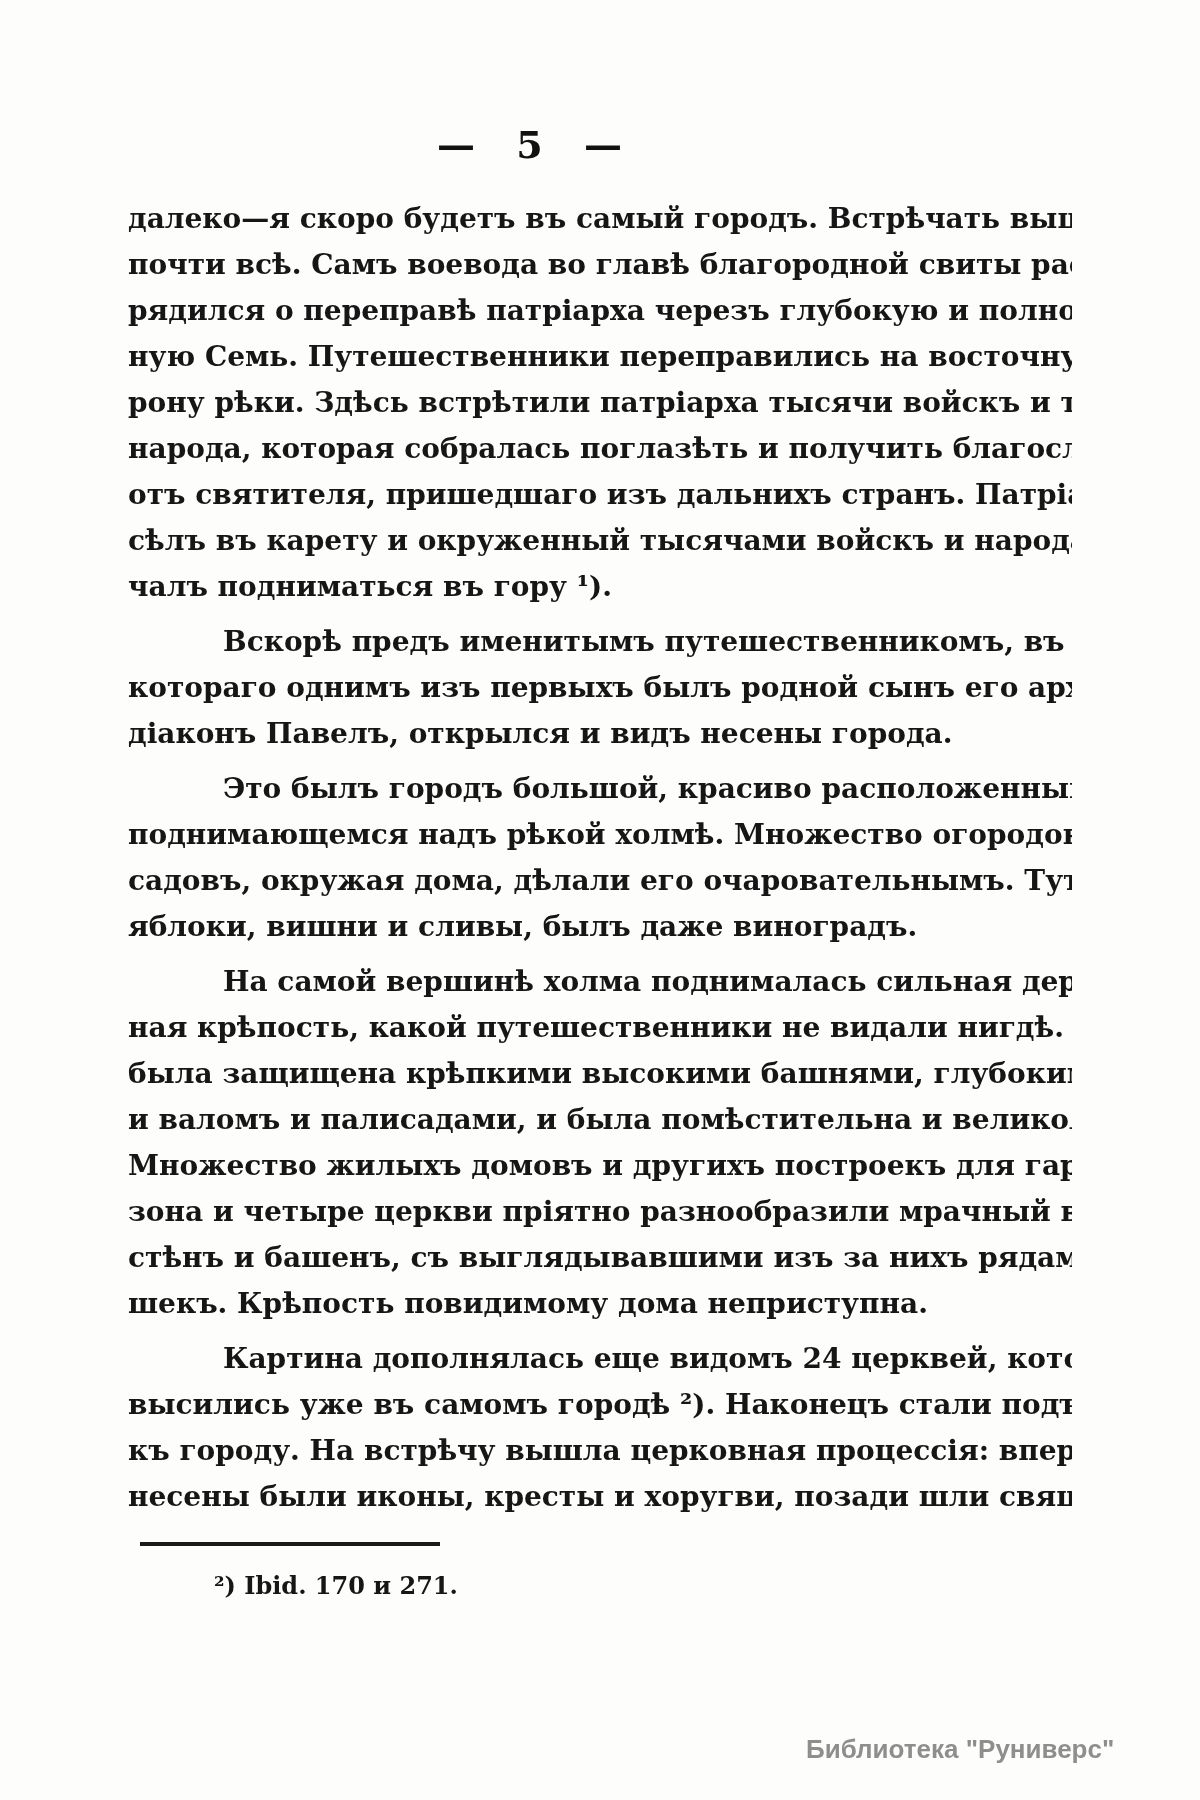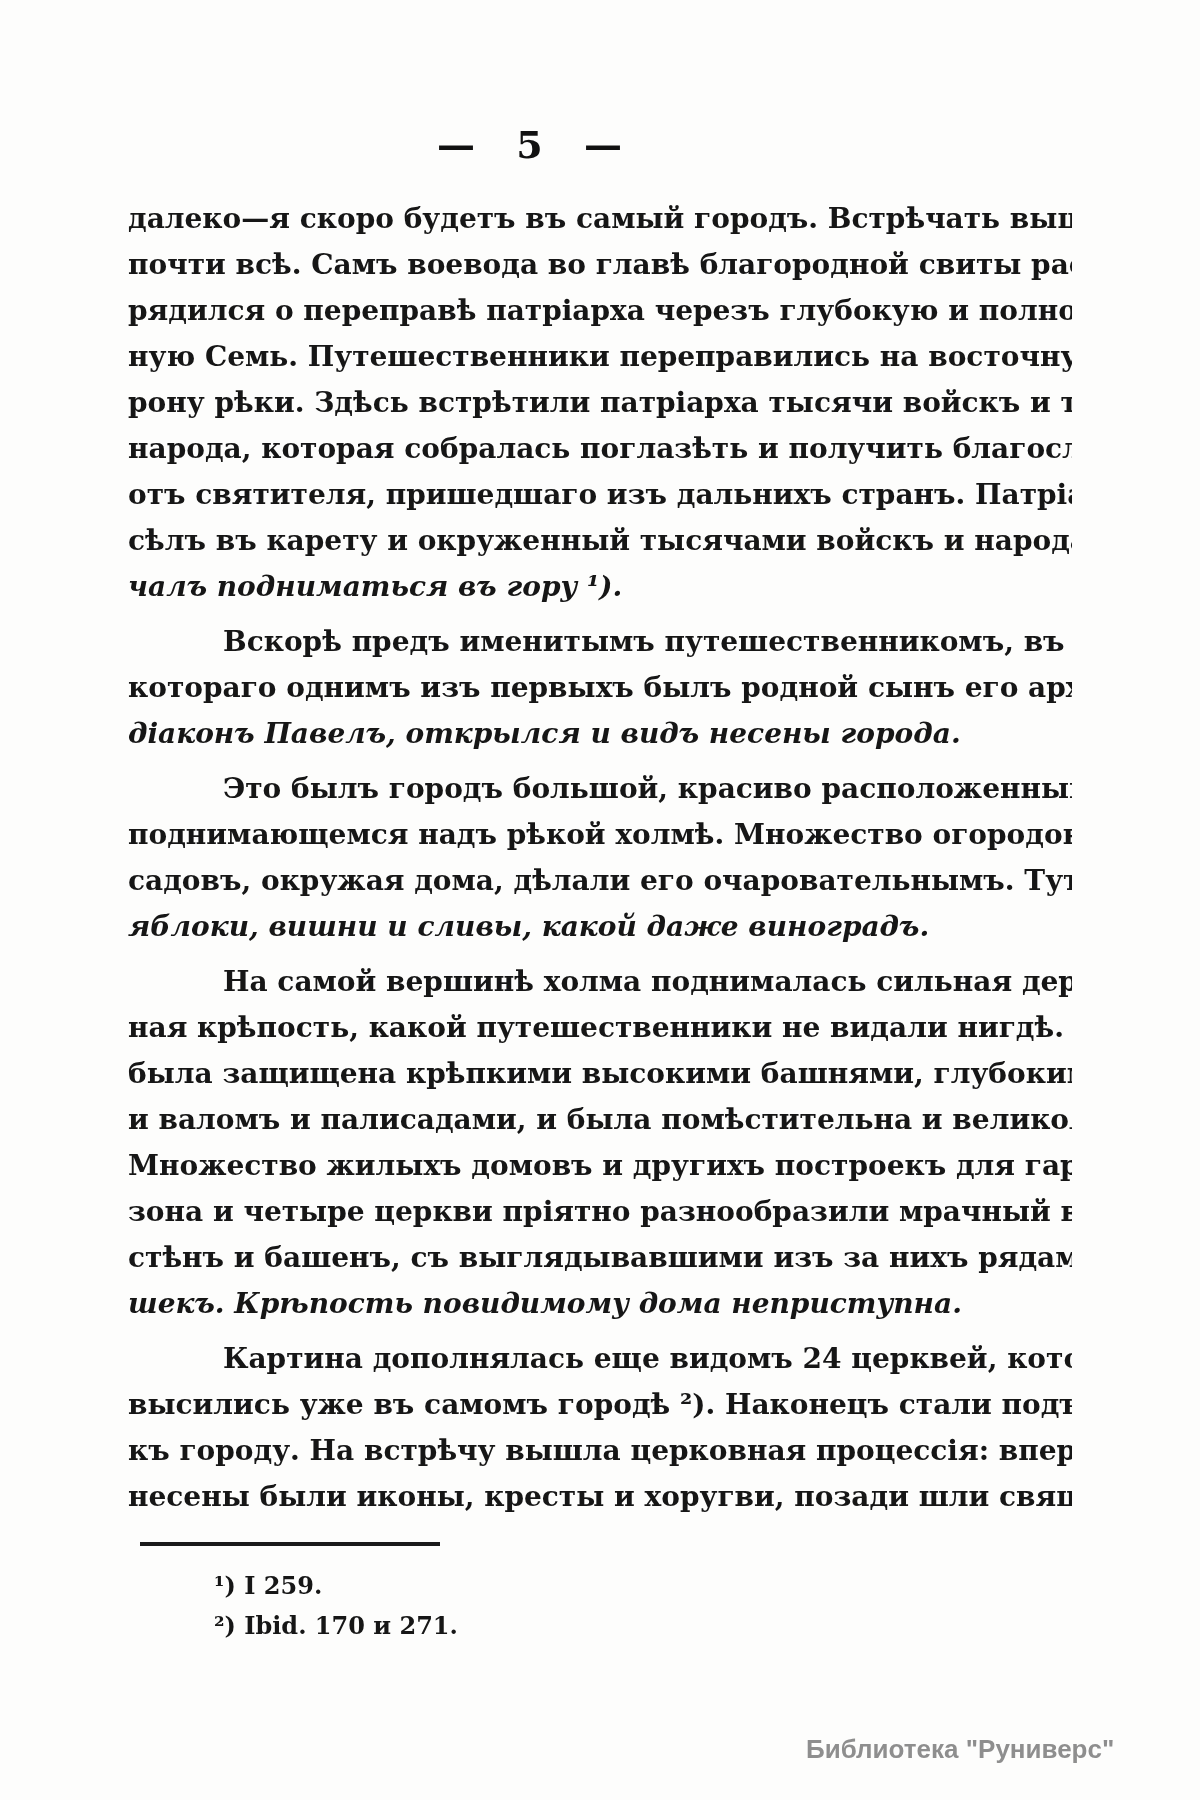--- a/index.html
+++ b/index.html
@@ -39,21 +39,20 @@
     line-height: 46px;
     overflow: hidden;
     text-align: justify;
     text-align-last: justify;
     text-justify: inter-word;
     white-space: nowrap;
   }
   .text-line.last {
     text-align: left;
     text-align-last: left;
-    font-style: italic;
   }
   .text-line.pstart { margin-top: 9px; }
   .text-line.indent { text-indent: 95px; }
   
   .footnote-divider {
     position: absolute;
     left: 140px; top: 1542px;
     width: 300px; height: 0;
     border-top: 4px solid #1b1b1b;
   }
@@ -96,37 +95,36 @@
     <div class="text-line">народа, которая собралась поглазѣть и получить благословеніе</div>
     <div class="text-line">отъ святителя, пришедшаго изъ дальнихъ странъ. Патріархъ</div>
     <div class="text-line">сѣлъ въ карету и окруженный тысячами войскъ и народа на-</div>
     <div class="text-line last">чалъ подниматься въ гору ¹).</div>
     <div class="text-line pstart indent">Вскорѣ предъ именитымъ путешественникомъ, въ свитѣ</div>
     <div class="text-line">котораго однимъ изъ первыхъ былъ родной сынъ его архи-</div>
     <div class="text-line last">діаконъ Павелъ, открылся и видъ несены города.</div>
     <div class="text-line pstart indent">Это былъ городъ большой, красиво расположенный на</div>
     <div class="text-line">поднимающемся надъ рѣкой холмѣ. Множество огородовъ и</div>
     <div class="text-line">садовъ, окружая дома, дѣлали его очаровательнымъ. Тутъ были</div>
-    <div class="text-line last">яблоки, вишни и сливы, какой даже виноградъ.</div>
+    <div class="text-line last">яблоки, вишни и сливы, былъ даже виноградъ.</div>
     <div class="text-line pstart indent">На самой вершинѣ холма поднималась сильная деревян-</div>
     <div class="text-line">ная крѣпость, какой путешественники не видали нигдѣ. Она</div>
     <div class="text-line">была защищена крѣпкими высокими башнями, глубокимъ рвомъ</div>
     <div class="text-line">и валомъ и палисадами, и была помѣстительна и великолѣпна.</div>
     <div class="text-line">Множество жилыхъ домовъ и другихъ построекъ для гарни-</div>
     <div class="text-line">зона и четыре церкви пріятно разнообразили мрачный видъ</div>
     <div class="text-line">стѣнъ и башенъ, съ выглядывавшими изъ за нихъ рядами пу-</div>
     <div class="text-line last">шекъ. Крѣпость повидимому дома неприступна.</div>
     <div class="text-line pstart indent">Картина дополнялась еще видомъ 24 церквей, которыя</div>
     <div class="text-line">высились уже въ самомъ городѣ ²). Наконецъ стали подъѣзжать</div>
     <div class="text-line">къ городу. На встрѣчу вышла церковная процессія: впереди</div>
     <div class="text-line">несены были иконы, кресты и хоругви, позади шли священ-</div>
   </div>
 
   <div class="footnote-divider"></div>
 
   <div class="footnotes">
-    <div class="footnote-item">¹) I 259.</div>
     <div class="footnote-item">²) Ibid. 170 и 271.</div>
   </div>
 
   <div class="watermark">Библиотека "Руниверс"</div>
 
 </div>
 
 </body></html>

